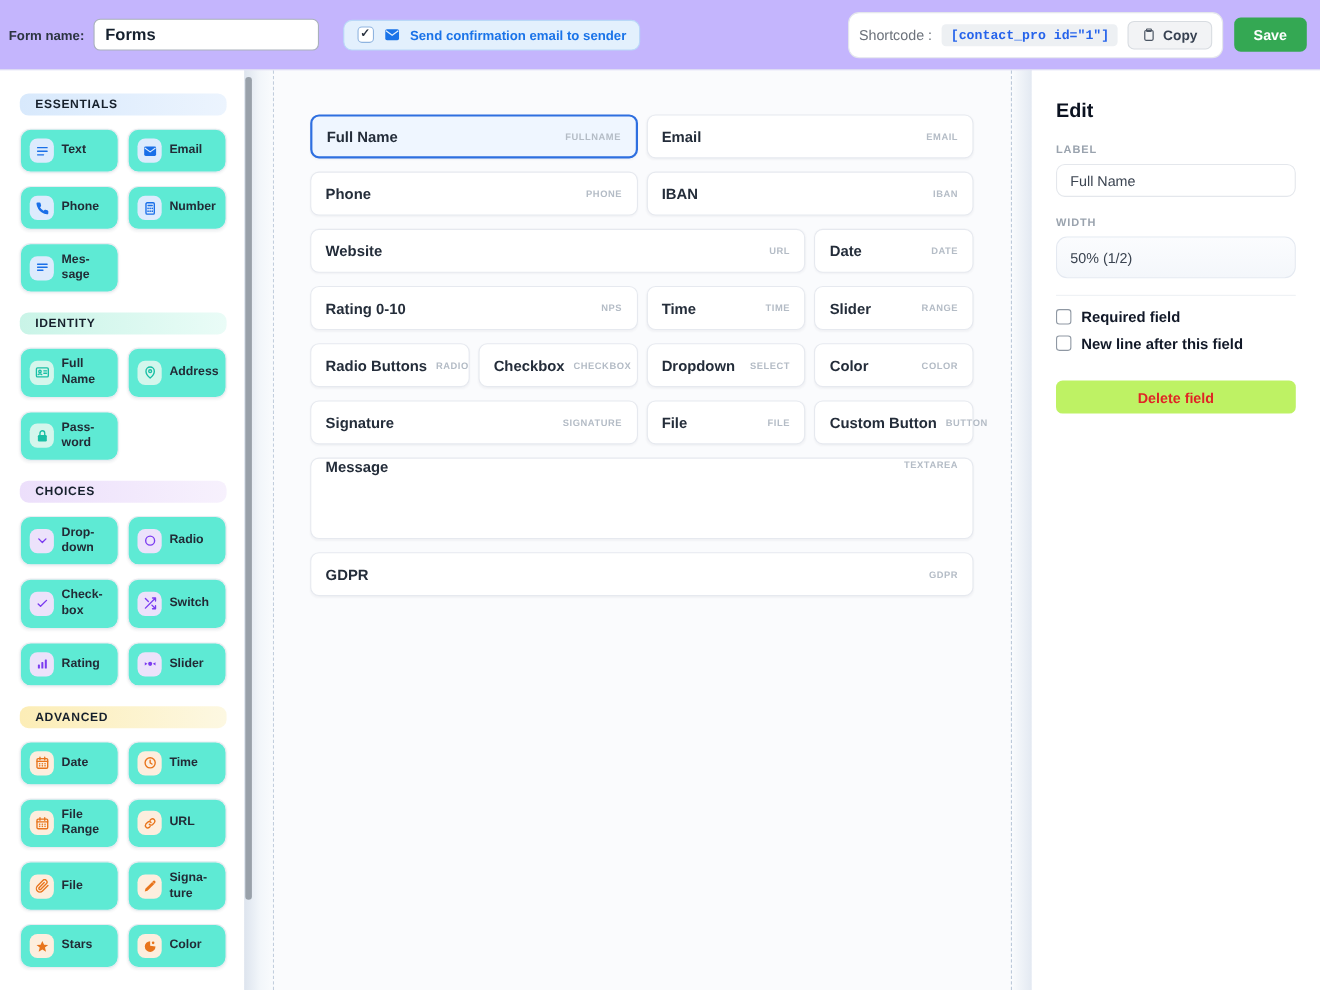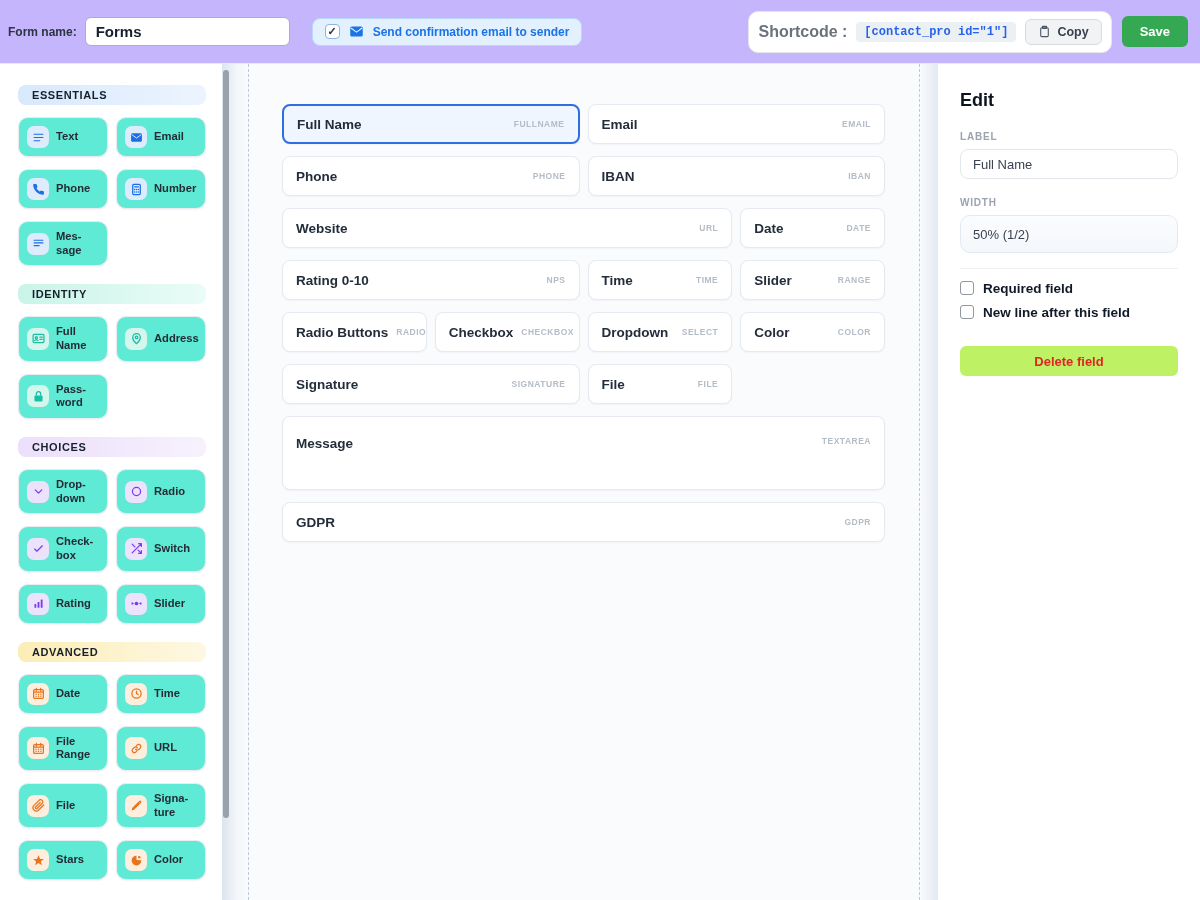--- a/index.html
+++ b/index.html
@@ -18,21 +18,21 @@
                   height:28px; padding:0 12px; cursor:pointer; }
   .pill-check { width:15px; height:15px; background:#fff; border:1.5px solid #8fb4e0;
                 border-radius:4px; display:flex; align-items:center; justify-content:center;
                 font-size:11px; font-weight:900; color:#2b3440; line-height:1; }
   .pill-mail { display:flex; align-items:center; color:#1a73e8; }
   .pill-mail svg { width:15px; height:15px; }
   .pill-text { font-size:12px; font-weight:700; color:#1a73e8; }
   .topbar-right { margin-left:auto; display:flex; align-items:center; gap:10px; }
   .shortcode-box { display:flex; align-items:center; gap:9px; border:1px solid #e4e7ec;
                    border-radius:10px; background:#fff; padding:7px 9px; }
-  .shortcode-label { font-size:16px; font-weight:700; color:#6c727b; white-space:nowrap; }
+  .shortcode-label { font-size:13px; font-weight:400; color:#6c727b; white-space:nowrap; }
   .shortcode-chip { background:#edf0f3; border-radius:4px; padding:3px 8px;
                     font-family:"Liberation Mono","DejaVu Sans Mono",monospace;
                     font-size:12px; font-weight:700; color:#2563eb; white-space:nowrap; }
   .copy-btn { display:flex; align-items:center; gap:6px; background:#f2f3f5;
               border:1px solid #d8dce1; border-radius:6px; padding:5px 12px;
               font-size:12.5px; font-weight:600; color:#374151; cursor:pointer; }
   .copy-btn svg { width:13px; height:13px; }
   .save-btn { background:#34a853; border:none; border-radius:6px; color:#fff;
               font-family:"Liberation Sans",sans-serif; font-size:13px; font-weight:700;
               padding:8px 18px; cursor:pointer; }
@@ -69,21 +69,21 @@
   .theme-purple .sec-header { background:linear-gradient(90deg,#ecdffb,#f7f1fd); }
   .theme-purple .chip { background:#ece2fb; color:#7b3bf0; }
   .theme-orange .sec-header { background:linear-gradient(90deg,#fcedb6,#fdf8e2); }
   .theme-orange .chip { background:#fdeede; color:#e8741c; }
 
   
   .fields { display:flex; flex-wrap:wrap; gap:12px 8px; }
   .field { background:#fff; border:1px solid #e6e9ef; border-radius:8px; height:40px;
            display:flex; align-items:center; justify-content:space-between;
            padding:0 13px; box-shadow:0 1px 2px rgba(20,30,50,.04); cursor:pointer; }
-  .field.tall { height:74px; align-items:flex-start; padding-top:19px; }
+  .field.tall { height:74px; align-items:flex-start; padding-top:0; }
   .field.selected { border:2px solid #2e6fe0; background:#eff6ff; }
   .w25 { width:calc(25% - 6px); } .w50 { width:calc(50% - 4px); }
   .w75 { width:calc(75% - 2px); } .w100 { width:100%; }
   .f-label { font-size:13.5px; font-weight:700; color:#242d3a; white-space:nowrap; }
   .f-tag { font-size:8.5px; font-weight:700; letter-spacing:.5px; color:#b4bcc6;
            text-transform:uppercase; margin-left:8px; }
 
   
   .ed-title { font-size:18px; font-weight:700; color:#0b1220; margin-bottom:20px; }
   .ed-caption { font-size:10px; font-weight:700; letter-spacing:.8px; color:#9aa3ae;
@@ -413,20 +413,24 @@
           <span class="f-tag">COLOR</span>
         </div>
         <div class="field w50">
           <span class="f-label">Signature</span>
           <span class="f-tag">SIGNATURE</span>
         </div>
         <div class="field w25">
           <span class="f-label">File</span>
           <span class="f-tag">FILE</span>
         </div>
+        <div class="field w25">
+          <span class="f-label">Custom Button</span>
+          <span class="f-tag">BUTTON</span>
+        </div>
         <div class="field w100 tall">
           <span class="f-label">Message</span>
           <span class="f-tag">TEXTAREA</span>
         </div>
         <div class="field w100">
           <span class="f-label">GDPR</span>
           <span class="f-tag">GDPR</span>
         </div>
       </div>
   </div>

